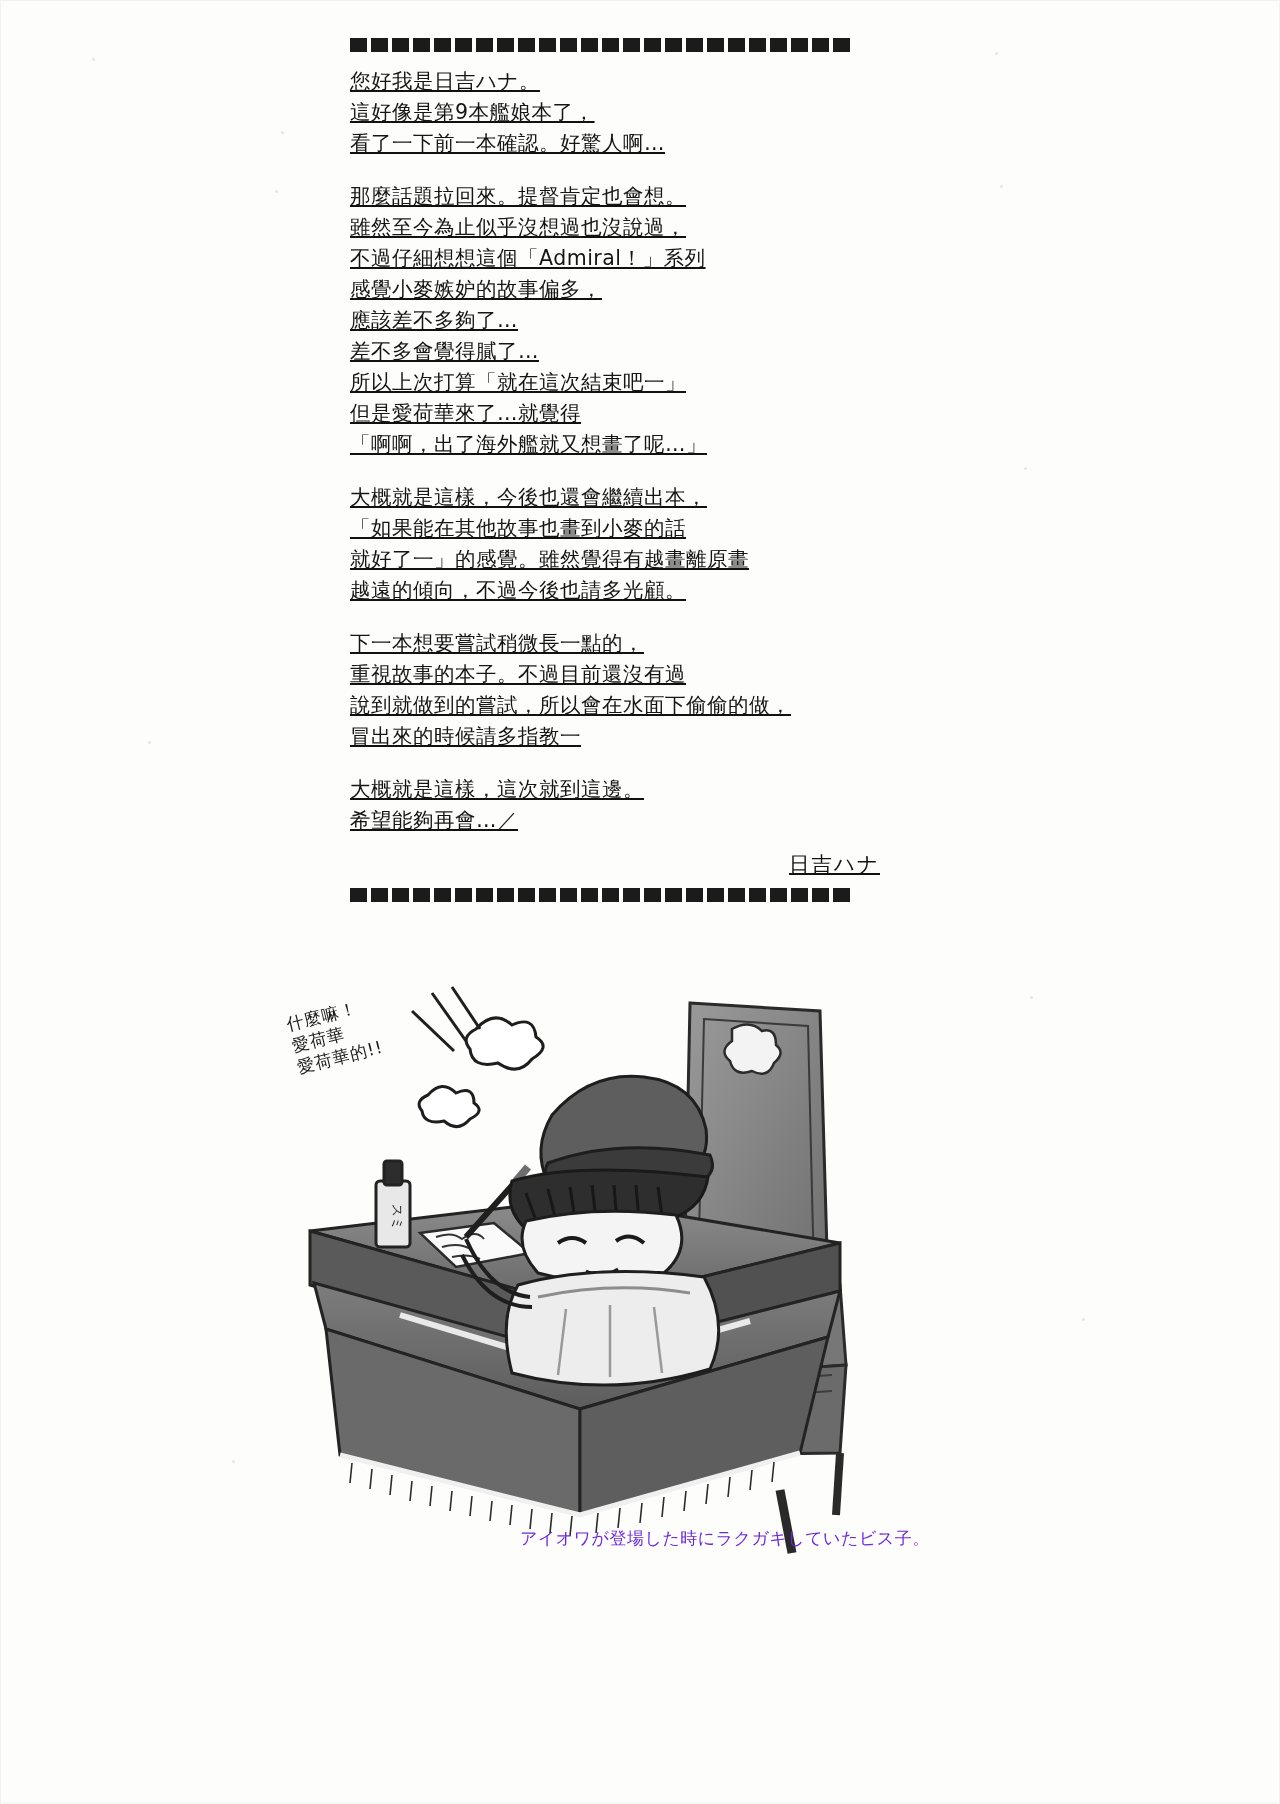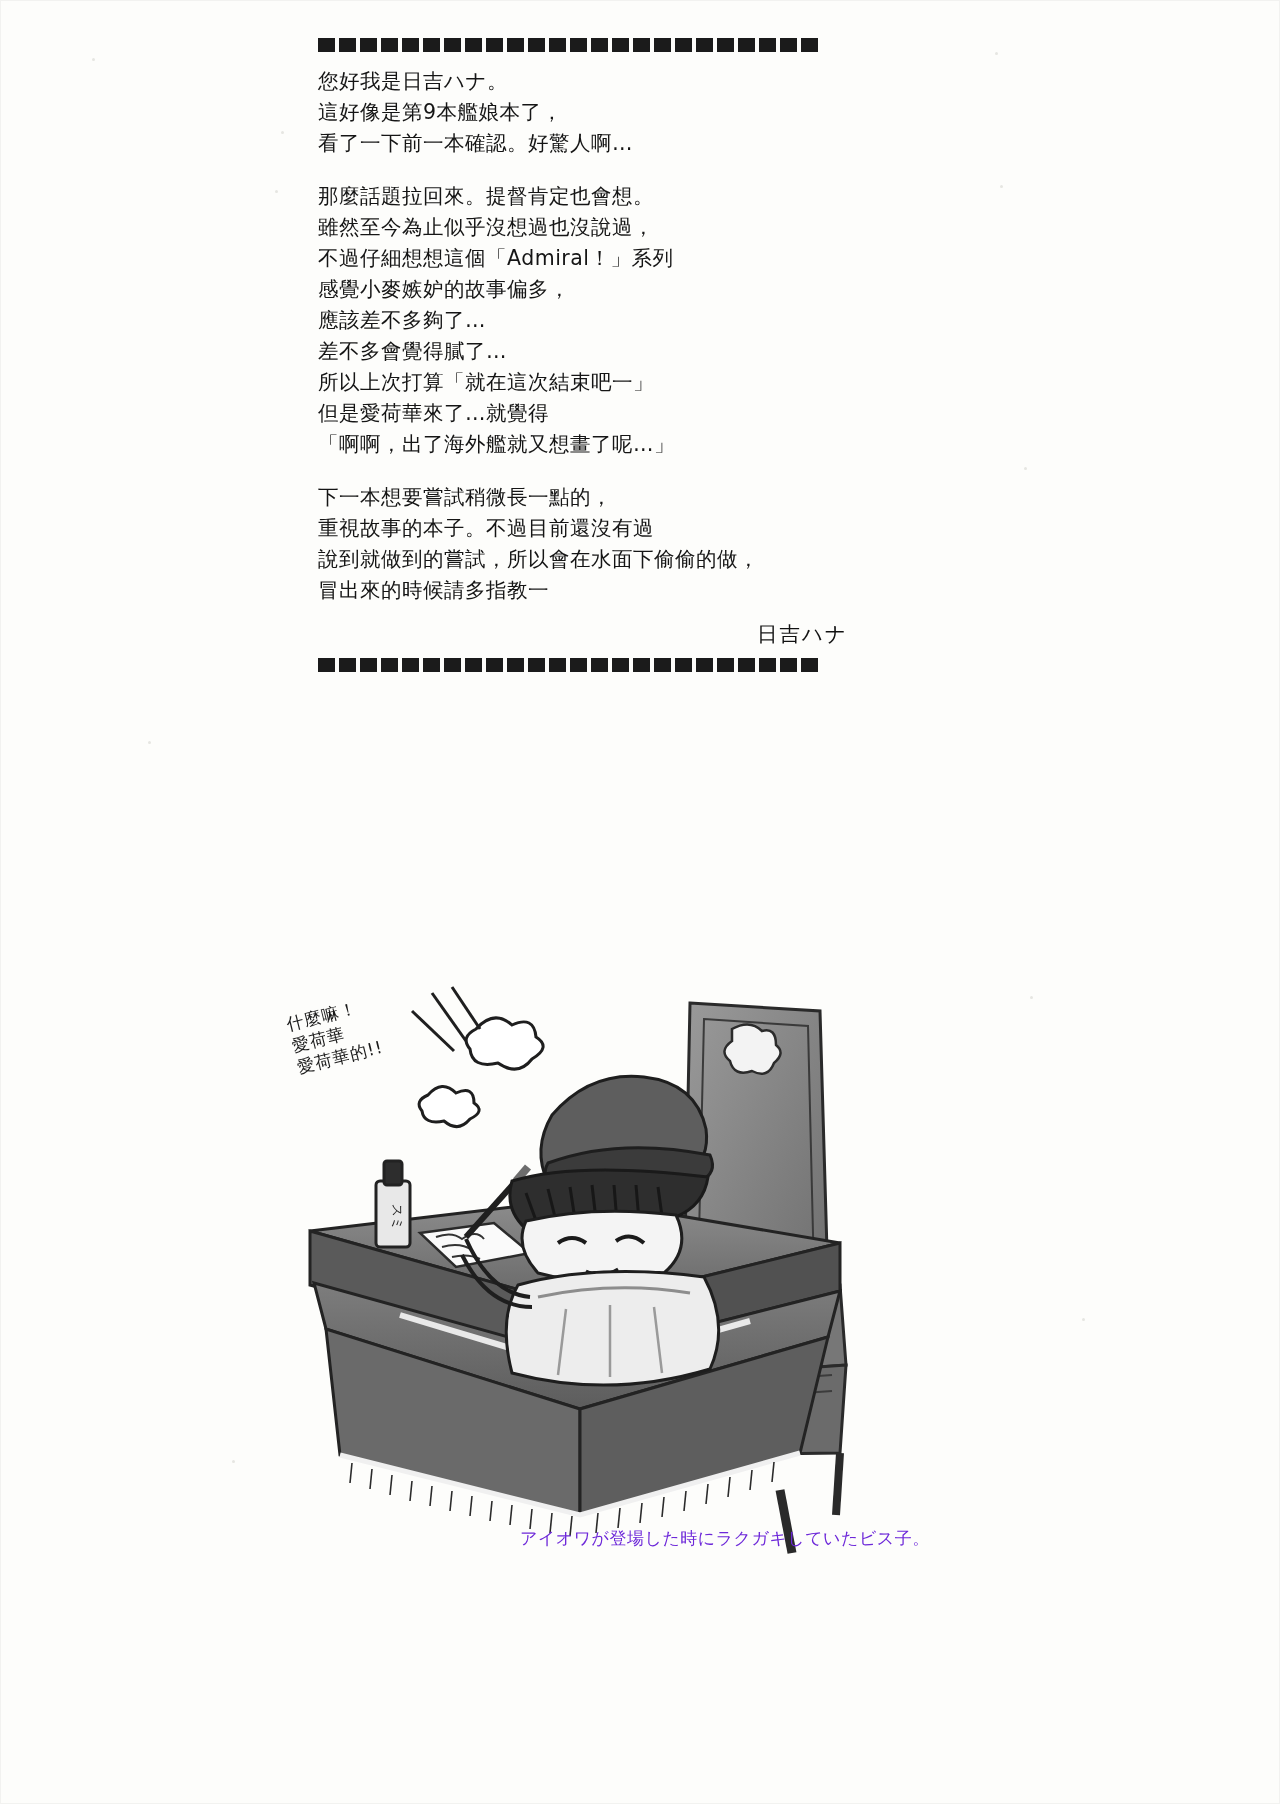--- a/index.html
+++ b/index.html
@@ -24,23 +24,24 @@
   .page-edge {
     position: absolute;
     inset: 0;
     border: 1px solid #f2f2f0;
     pointer-events: none;
   }
 
   
   .afterword {
     position: absolute;
-    left: 318px;
+    left: 350px;
     top: 38px;
     width: 560px;
+    text-decoration: underline;
   }
   .rule-blocks {
     display: flex;
     gap: 4px;
     height: 14px;
     margin-bottom: 14px;
   }
   .rule-blocks i {
     display: block;
     width: 17px;
@@ -168,24 +169,30 @@
 看了一下前一本確認。好驚人啊…</p>
       <p class="para">那麼話題拉回來。提督肯定也會想。
 雖然至今為止似乎沒想過也沒說過，
 不過仔細想想這個「Admiral！」系列
 感覺小麥嫉妒的故事偏多，
 應該差不多夠了…
 差不多會覺得膩了…
 所以上次打算「就在這次結束吧一」
 但是愛荷華來了…就覺得
 「啊啊，出了海外艦就又想畫了呢…」</p>
+      <p class="para">大概就是這樣，今後也還會繼續出本，
+「如果能在其他故事也畫到小麥的話
+就好了一」的感覺。雖然覺得有越畫離原畫
+越遠的傾向，不過今後也請多光顧。</p>
       <p class="para">下一本想要嘗試稍微長一點的，
 重視故事的本子。不過目前還沒有過
 說到就做到的嘗試，所以會在水面下偷偷的做，
 冒出來的時候請多指教一</p>
+      <p class="para">大概就是這樣，這次就到這邊。
+希望能夠再會…／</p>
     </div>
 
     <div class="signature">日吉ハナ</div>
 
     <div class="rule-blocks bottom">
         <i></i>
         <i></i>
         <i></i>
         <i></i>
         <i></i>

